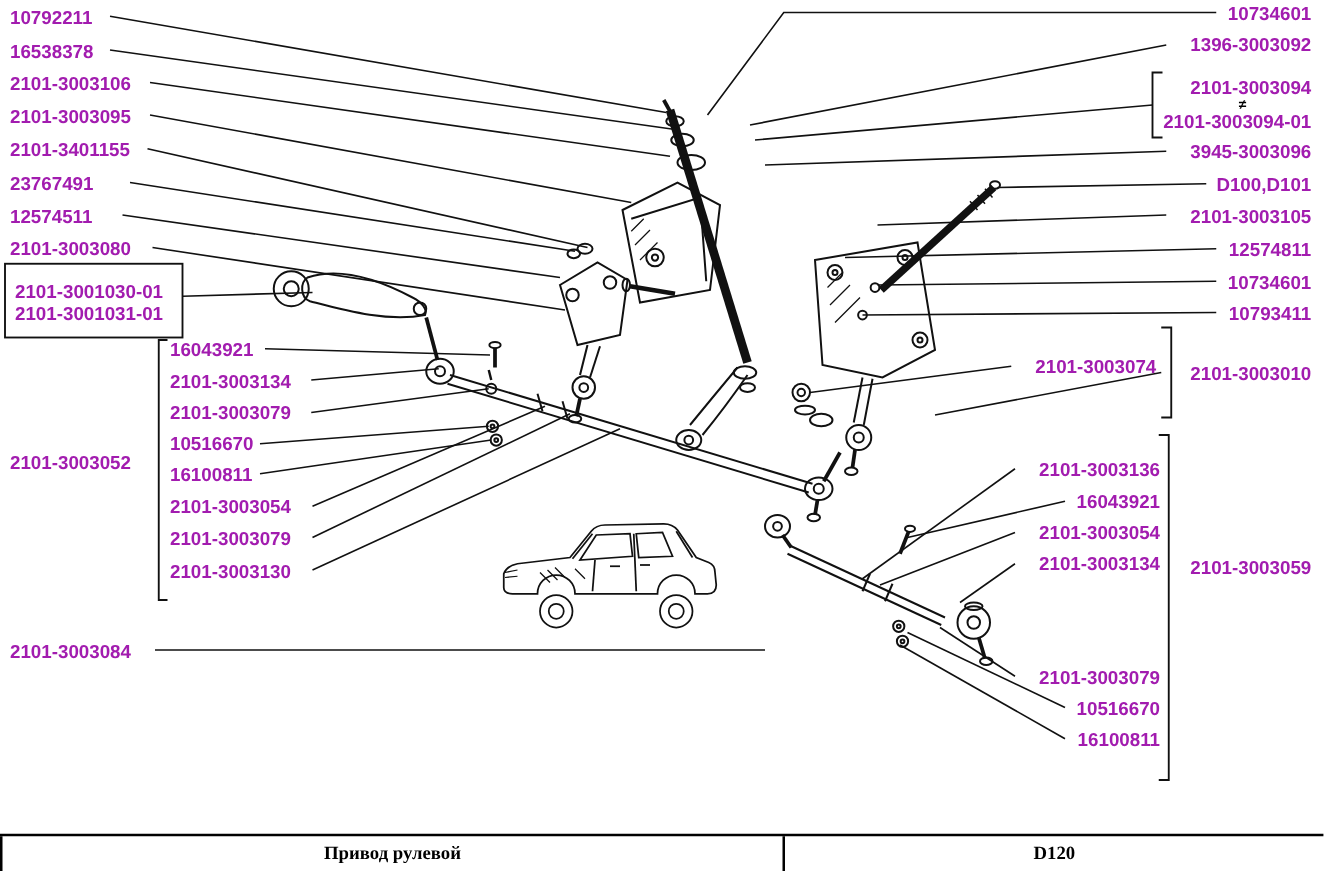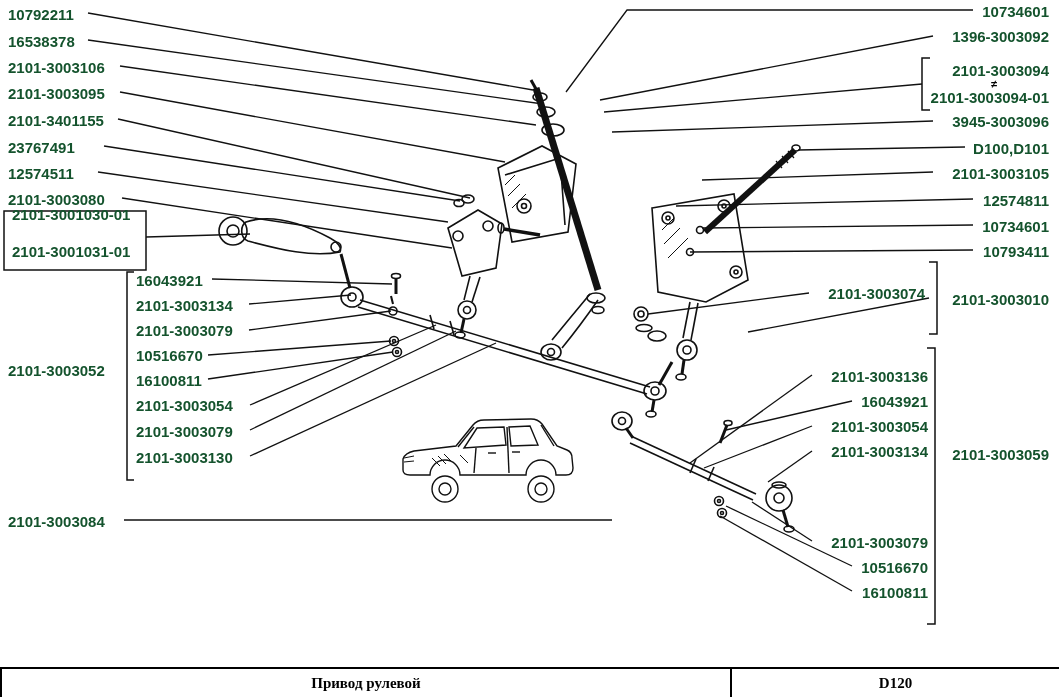--- a/index.html
+++ b/index.html
@@ -1,31 +1,31 @@
 <!DOCTYPE html>
 <html><head>
 <meta charset="utf-8">
 <style>
   html,body{margin:0;padding:0;background:#fff;}
   .page{position:relative;width:1059px;height:697px;background:#fff;
         font-family:"Liberation Sans",sans-serif;overflow:hidden;}
   svg.diagram{position:absolute;left:0;top:0;}
-  .lbl{position:absolute;font-size:15px;font-weight:bold;color:#14532d;
+  .lbl{position:absolute;font-size:15px;font-weight:bold;color:#a21caf;
        white-space:nowrap;line-height:18px;}
   .lbl.u{}
   .lbl.r{text-align:right;}
   .mark{position:absolute;font-size:11px;font-weight:bold;color:#000;}
   .footer{position:absolute;left:0;top:667px;width:1059px;height:28px;
           border-top:2px solid #000;border-bottom:2px solid #000;
           display:flex;font-family:"Liberation Serif",serif;
           font-weight:bold;font-size:15px;color:#000;}
   .fcell{height:100%;box-sizing:border-box;}
   .fcell.models{width:352px;position:relative;}
   .fcell.models span{position:absolute;top:5px;}
-  .fcell.title{width:730px;border-left:2px solid #000;display:flex;
+  .fcell.title{width:626px;border-left:2px solid #000;display:flex;
                align-items:center;justify-content:center;}
   .fcell.code{flex:1;border-left:2px solid #000;display:flex;
               align-items:center;justify-content:center;}
 </style>
 </head>
 <body>
 
 <div class="page">
 
   <svg class="diagram" width="1059" height="697" viewBox="0 0 1059 697">
@@ -217,21 +217,21 @@
 
   <div class="lbl" style="left:8px;top:6px">10792211</div>
   <div class="lbl" style="left:8px;top:33px">16538378</div>
   <div class="lbl" style="left:8px;top:59px">2101-3003106</div>
   <div class="lbl" style="left:8px;top:85px">2101-3003095</div>
   <div class="lbl" style="left:8px;top:112px">2101-3401155</div>
   <div class="lbl" style="left:8px;top:139px">23767491</div>
   <div class="lbl" style="left:8px;top:165px">12574511</div>
   <div class="lbl u" style="left:8px;top:191px">2101-3003080</div>
 
-  <div class="lbl" style="left:12px;top:206px">2101-3001030-01</div>
+  <div class="lbl" style="left:12px;top:225px">2101-3001030-01</div>
   <div class="lbl" style="left:12px;top:243px">2101-3001031-01</div>
 
   <div class="lbl u" style="left:8px;top:362px">2101-3003052</div>
   <div class="lbl" style="left:136px;top:272px">16043921</div>
   <div class="lbl u" style="left:136px;top:297px">2101-3003134</div>
   <div class="lbl" style="left:136px;top:322px">2101-3003079</div>
   <div class="lbl" style="left:136px;top:347px">10516670</div>
   <div class="lbl" style="left:136px;top:372px">16100811</div>
   <div class="lbl" style="left:136px;top:397px">2101-3003054</div>
   <div class="lbl" style="left:136px;top:423px">2101-3003079</div>

